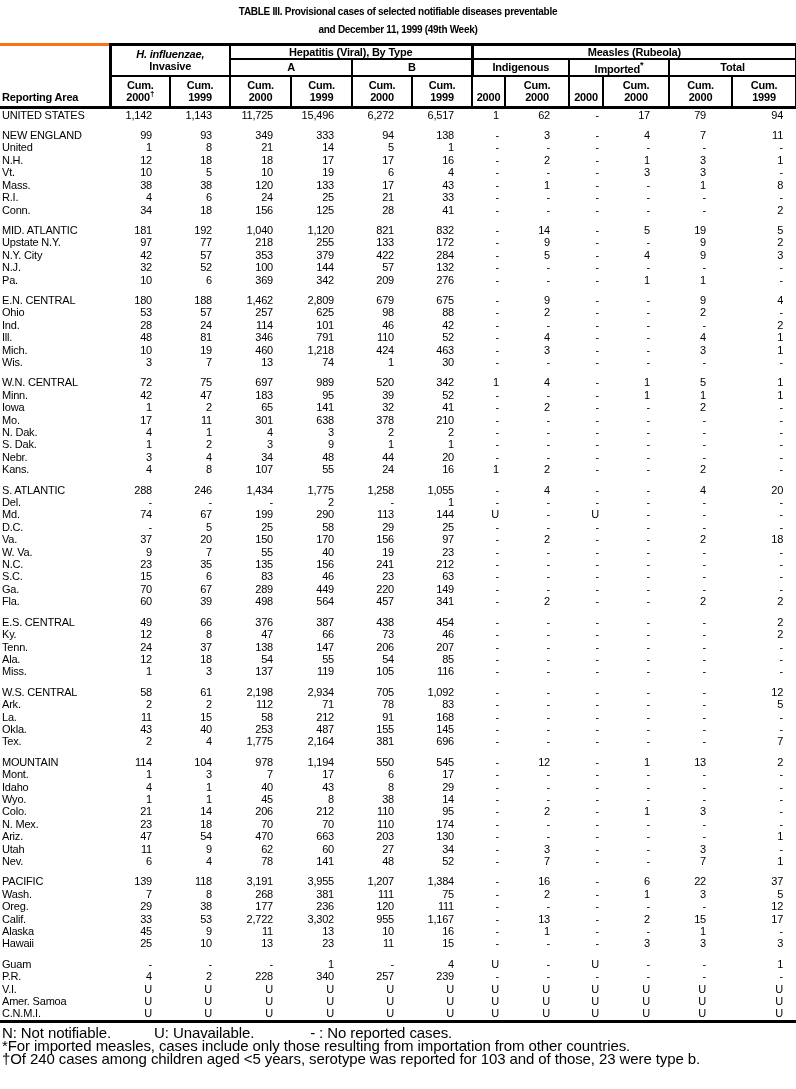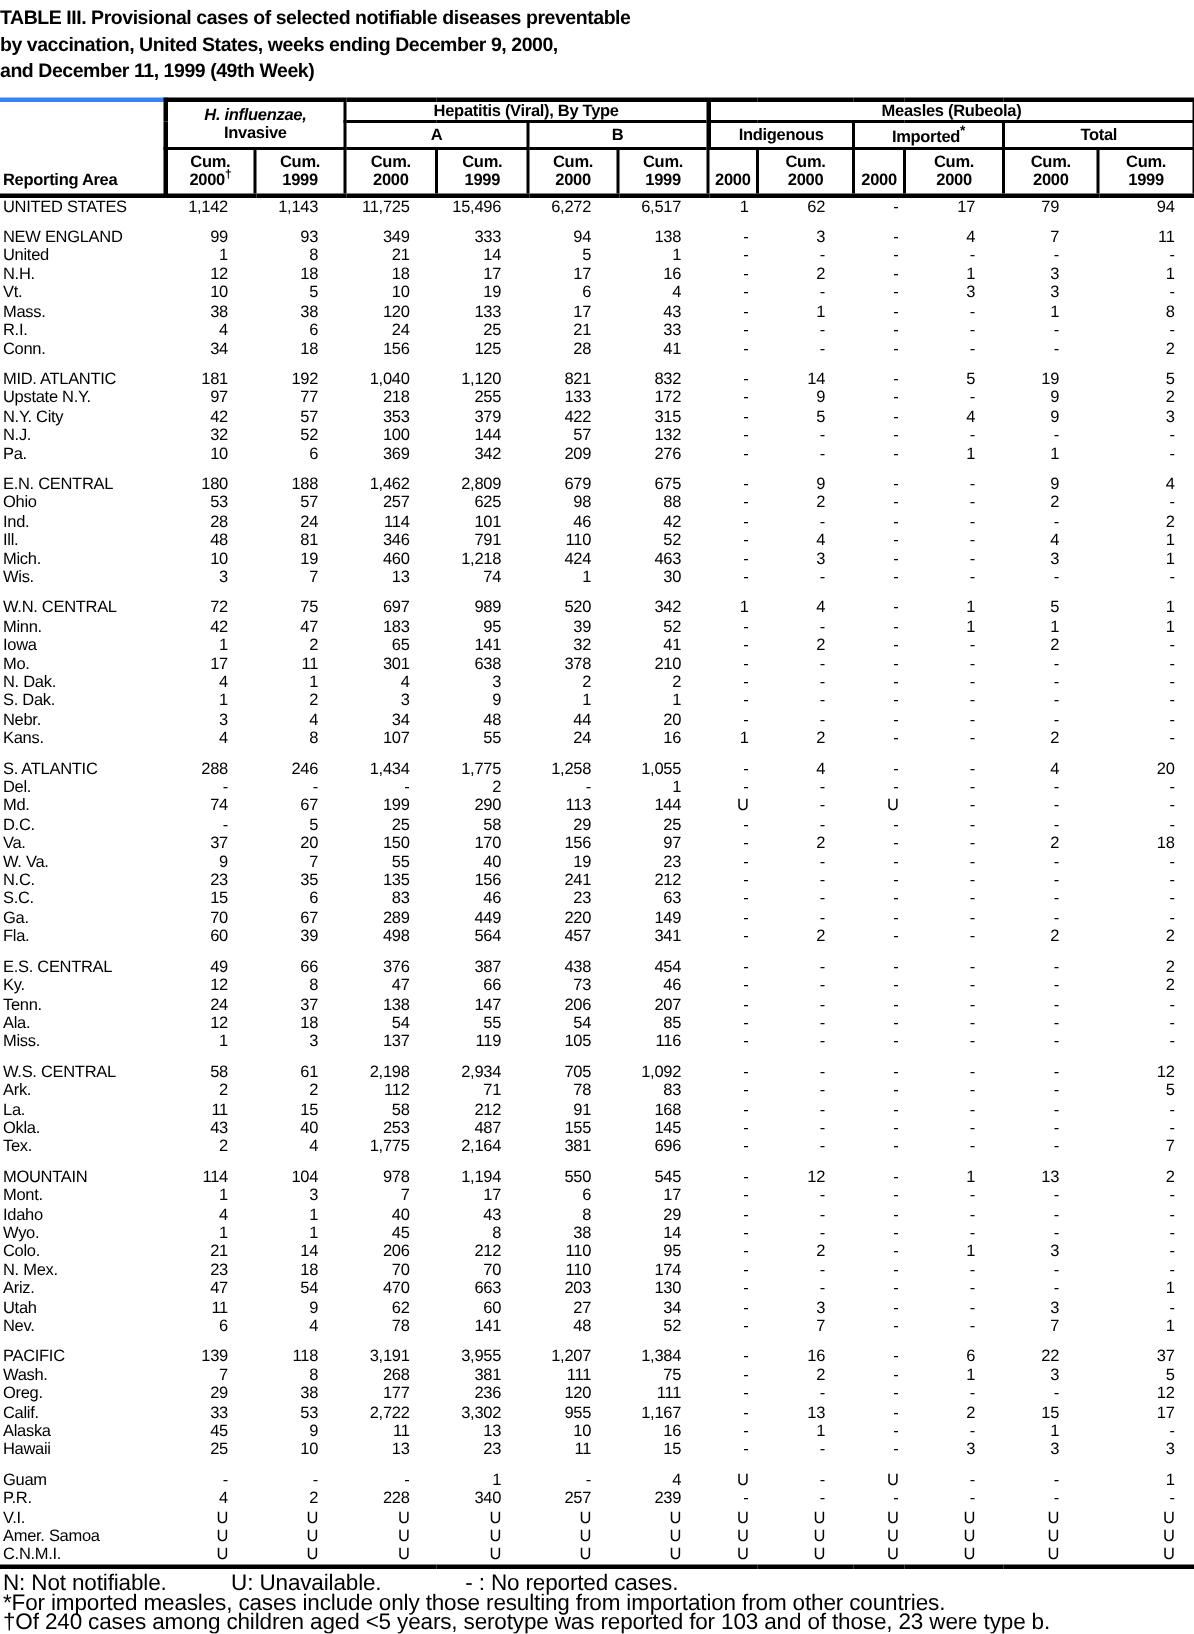--- a/index.html
+++ b/index.html
@@ -5,35 +5,35 @@
   * { margin: 0; padding: 0; box-sizing: border-box; }
   html, body { background: #fff; }
   body {
     width: 796px; height: 1089px; overflow: hidden;
     font-family: "Liberation Sans", "DejaVu Sans", sans-serif;
     color: #000;
   }
   .page { width: 796px; height: 1089px; position: relative; }
 
   .title {
-    text-align: left; font-weight: bold; font-size: 13px;
+    text-align: center; font-weight: bold; font-size: 10px;
     line-height: 17.5px; padding-top: 3px; letter-spacing: -0.3px;
-    height: 65px;
+    height: 43px;
   }
 
   table.main {
     width: 796px; border-collapse: collapse; table-layout: fixed;
     border-bottom: 3px solid #000;
   }
   th, td { font-size: 11px; }
 
   
   th { font-weight: bold; letter-spacing: -0.2px; }
   th.h-ra {
-    border-top: 3px solid #3b82f6; border-bottom: 3px solid #000;
+    border-top: 3px solid #f97316; border-bottom: 3px solid #000;
     border-right: 3px solid #000;
     vertical-align: bottom; text-align: left; padding: 0 0 3px 2px;
   }
   th.g { border: 2px solid #000; text-align: center; vertical-align: middle; }
   th.top { border-top: 3px solid #000; }
   th.thickleft { border-left: 3px solid #000; }
   th.h-hinf { line-height: 12px; padding: 2px 0; border-radius: 10px; }
   th.h-hinf .it { font-style: italic; }
   th.sub {
     border: 2px solid #000; border-bottom: 3px solid #000;
@@ -68,21 +68,20 @@
   .legend .l1 { width: 148px; }
   .legend .l2 { width: 152px; }
 </style>
 </head>
 <body>
 
 <div class="page">
 
   <div class="title">
     <div>TABLE III. Provisional cases of selected notifiable diseases preventable</div>
-    <div>by vaccination, United States, weeks ending December 9, 2000,</div>
     <div>and December 11, 1999 (49th Week)</div>
   </div>
 
   <table class="main">
     <colgroup>
       <col style="width:110px">
         <col style="width:60px">
         <col style="width:60px">
       <col style="width:61px">
         <col style="width:61px">
@@ -312,21 +311,21 @@
           <td>9</td>
           <td>2</td>
         </tr>
         <tr>
           <td class="area">N.Y. City</td>
           <td>42</td>
           <td>57</td>
           <td>353</td>
           <td>379</td>
           <td>422</td>
-          <td>315</td>
+          <td>284</td>
           <td>-</td>
           <td>5</td>
           <td>-</td>
           <td>4</td>
           <td>9</td>
           <td>3</td>
         </tr>
         <tr>
           <td class="area">N.J.</td>
           <td>32</td>

